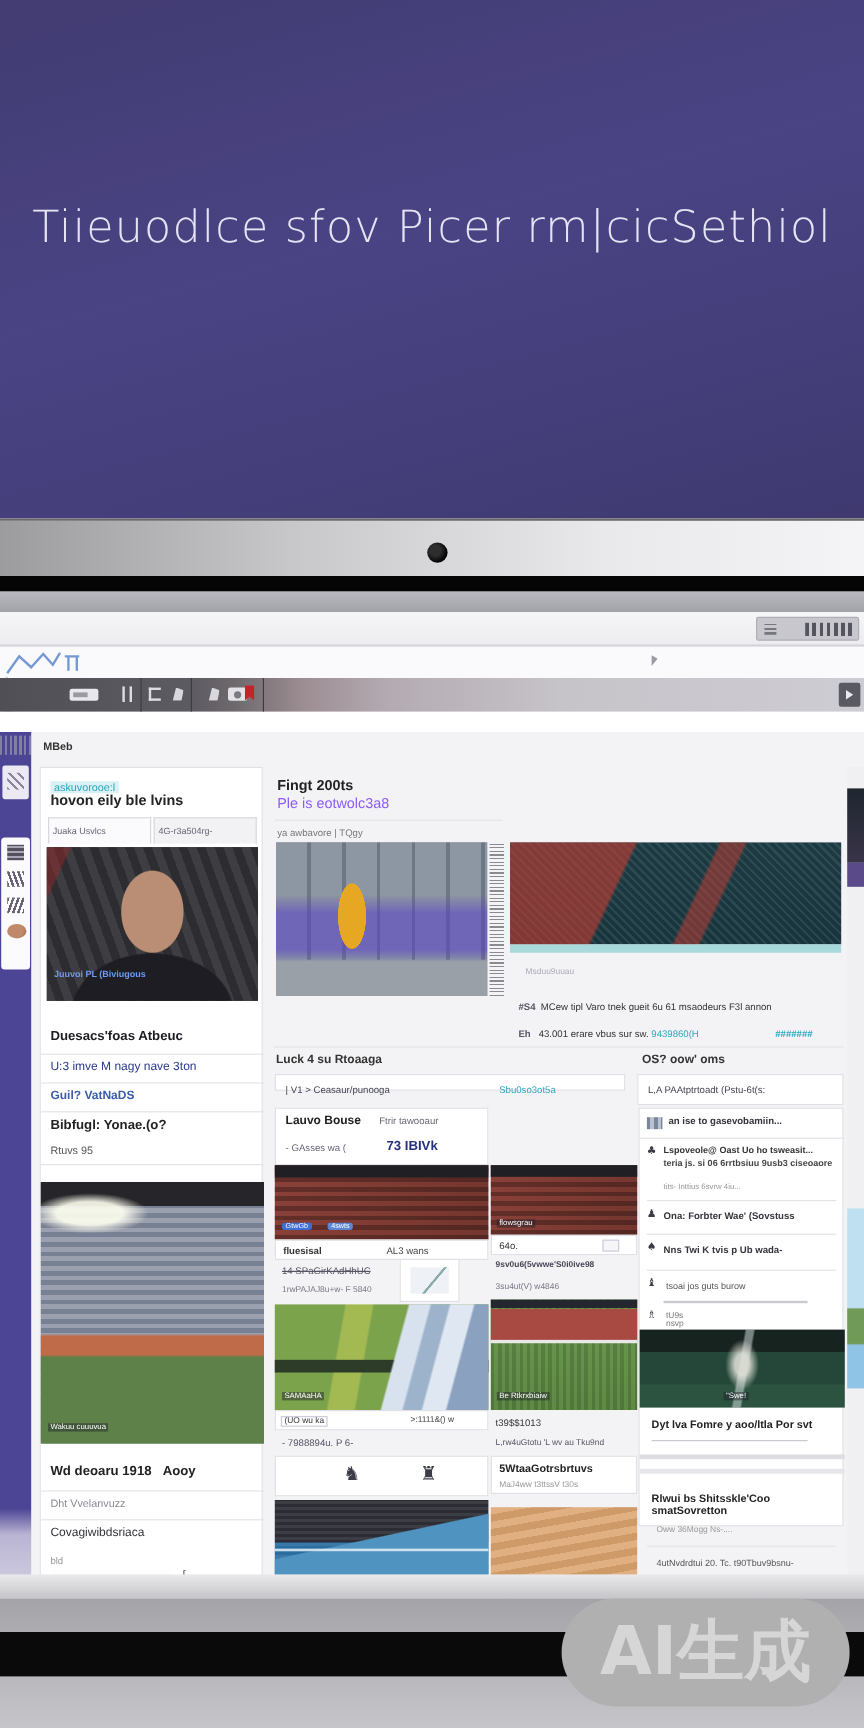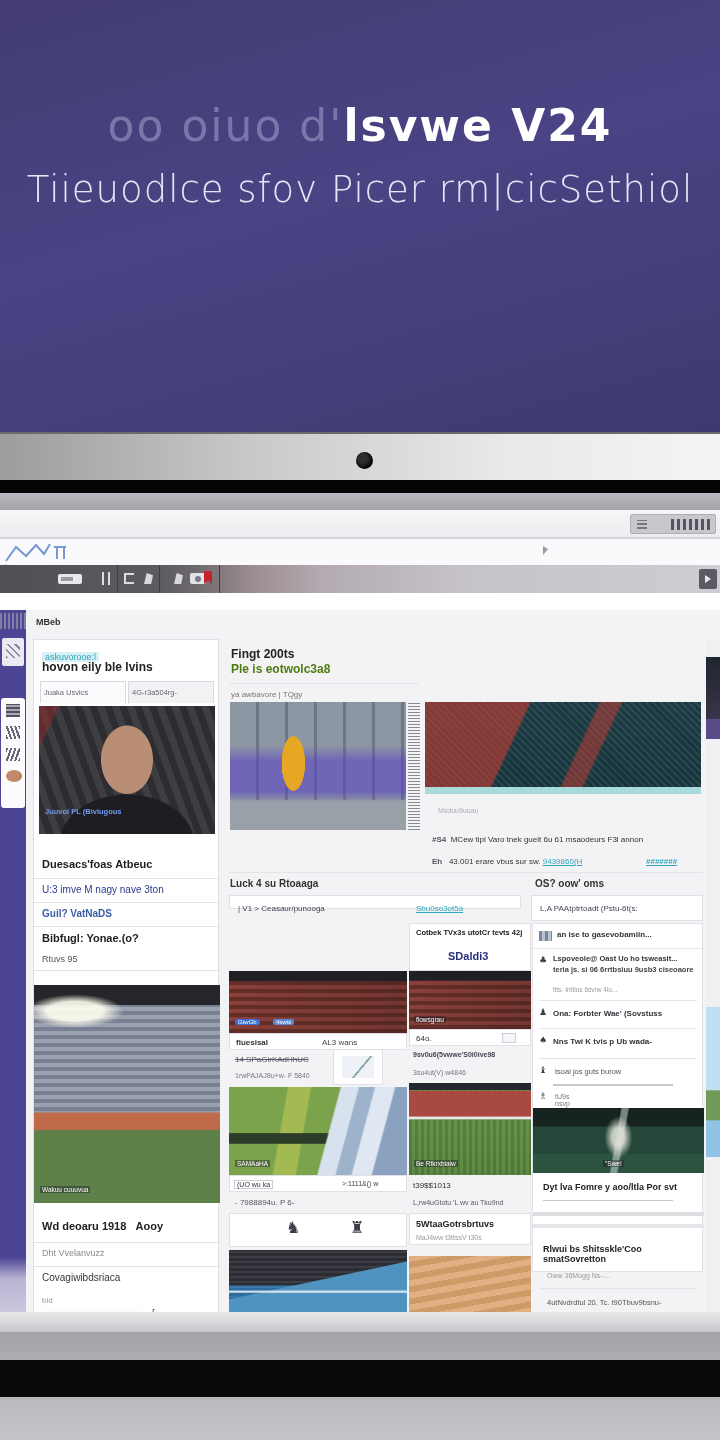--- a/index.html
+++ b/index.html
@@ -74,21 +74,21 @@
   .si2 { top:28px; background:repeating-linear-gradient(70deg,#6a6576 0 2px,transparent 2px 4px); }
   .si3 { top:50px; background:repeating-linear-gradient(110deg,#6a6576 0 2px,transparent 2px 4px); }
   .si4 { top:72px; width:16px; height:12px; border-radius:50%;
     background:radial-gradient(circle at 40% 40%, #c08a6a 0 55%, #9a6a52 100%); }
 
   .card { background:#fff; border:1px solid #e0e0e6; }
   .hline { background:#e4e4e8; height:1px; }
 
   .badge-teal { display:inline-block; background:#d9f1f5; color:#2ba4ba; font-size:9px; padding:0 3px; }
   .link-navy { color:#2c3a8c; }
-  .link-teal { color:#2fa8bf;text-decoration:underline; }
+  .link-teal { color:#2fa8bf; }
   .txt-navy { color:#26317c; font-weight:bold; }
 
   .ptag { position:absolute; color:#fff; font-size:6.5px; background:rgba(30,30,40,.45); padding:0 2px; }
   .ptag-blue { position:absolute; color:#6f9bf0; font-size:7.5px; font-weight:bold; }
 
   
   .photo { position:absolute; overflow:hidden; }
   .ph-man { background:
     radial-gradient(ellipse 44px 58px at 50% 42%, #b98e74 58%, rgba(0,0,0,0) 60%),
     radial-gradient(ellipse 95px 70px at 50% 108%, #1d1d23 70%, rgba(0,0,0,0) 72%),
@@ -154,21 +154,20 @@
 
   .fs7 { font-size:7px; } .fs8 { font-size:8px; } .fs9 { font-size:9px; }
   .fs10 { font-size:10px; } .fs11 { font-size:11px; } .fs12 { font-size:12px; }
 </style>
 </head>
 <body>
 
 <div class="page">
 
   <section class="abs hero">
-    <div class="abs hero-title"><span class="faded">oo oiuo d'</span><span>lsvwe V24</span></div>
     <div class="abs hero-sub">Tiieuodlce sfov Picer rm|cicSethiol</div>
   </section>
 
   <div class="abs bezel"></div>
   <div class="abs camera"></div>
   <div class="abs bezel-black"></div>
 
   <div class="abs titlebar">
     <div class="abs winbtn" style="left:6px"></div>
     <div class="abs winbtn" style="left:22px"></div>
@@ -250,21 +249,21 @@
       <div class="abs fs9" style="left:8px;top:608px;color:#8a8a94">Dht Vvelanvuzz</div>
       <div class="abs hline" style="left:0;top:626px;width:186px"></div>
       <div class="abs fs10" style="left:8px;top:632px;color:#33343c">Covagiwibdsriaca</div>
       <div class="abs fs8" style="left:8px;top:656px;color:#999">bld</div>
       <input class="abs" style="left: 8px; top: 668px; width: 100px; height: 14px; border-top: none; border-right: none; border-left: none; border-image: initial; border-bottom: 1px solid rgb(187, 187, 187); background: rgb(253, 253, 253); font-size: 8px;">
       <div class="abs fs10" style="left:118px;top:668px;color:#555">[</div>
     </div>
 
     <div class="abs" style="left:229px;top:29px;width:192px;height:245px">
       <div class="abs fs12" style="left:2px;top:8px;font-weight:bold;color:#222">Fingt 200ts</div>
-      <div class="abs fs12" style="left:2px;top:23px;font-weight:bold;color:#4d7c0f">Ple is eotwolc3a8</div>
+      <div class="abs fs12" style="left:2px;top:23px;font-weight:normal;color:#8b5cf6">Ple is eotwolc3a8</div>
       <div class="abs hline" style="left:0;top:44px;width:190px"></div>
       <div class="abs fs8" style="left:2px;top:51px;color:#777">ya awbavore | TQgy</div>
       <div class="photo ph-hall" style="left:1px;top:63px;width:176px;height:128px"></div>
     </div>
     <div class="abs vstrip" style="left:408px;top:92px;height:128px"></div>
 
     <div class="abs" style="left:424px;top:29px;width:278px;height:245px">
       <div class="photo ph-teal" style="left:1px;top:63px;width:276px;height:92px"></div>
       <div class="abs fs7" style="left:14px;top:168px;color:#aab">Msduu9uuau</div>
       <div class="abs fs8" style="left:8px;top:196px;color:#333;width:268px"><span style="color:#556;font-weight:bold">#S4</span>&nbsp;&nbsp;<span>MCew tipl Varo tnek gueit 6u 61 msaodeurs F3l annon</span></div>
@@ -278,20 +277,26 @@
 
     <div class="abs card" style="left:229px;top:285px;width:292px;height:14px">
       <span class="abs fs8" style="left:8px;top:8px;color:#445">| V1 &gt;  Ceasaur/punooga</span>
       <span class="abs fs8 link-teal" style="left:186px;top:8px">Sbu0so3ot5a</span>
     </div>
     <div class="abs card" style="left:531px;top:285px;width:172px;height:26px">
       <span class="abs fs8" style="left:8px;top:8px;color:#445">L,A  PAAtptrtoadt (Pstu-6t(s:</span>
     </div>
 
     <div class="abs" style="left:229px;top:313px;width:178px;height:400px">
+      <div class="abs card" style="left:0;top:0;width:178px;height:48px">
+        <span class="abs fs10" style="left:8px;top:5px;font-weight:bold;color:#222">Lauvo Bouse</span>
+        <span class="abs fs8" style="left:86px;top:6px;color:#667">Ftrir tawooaur</span>
+        <span class="abs fs8" style="left:8px;top:28px;color:#667">- GAsses wa (</span>
+        <span class="abs fs11 txt-navy" style="left:92px;top:25px">73 IBIVk</span>
+      </div>
       <div class="photo ph-red" style="left:0;top:48px;width:178px;height:62px">
         <span class="abs" style="left:6px;bottom:8px;background:#3b6fd4;color:#fff;font-size:6px;padding:0 3px;border-radius:2px">GtwGb</span>
         <span class="abs" style="left:44px;bottom:8px;background:#5b86d4;color:#fff;font-size:6px;padding:0 3px;border-radius:2px">4swts</span>
       </div>
       <div class="abs card" style="left:0;top:110px;width:178px;height:17px">
         <span class="abs fs8" style="left:6px;top:4px;font-weight:bold;color:#333">fluesisal</span>
         <span class="abs fs8" style="left:92px;top:4px;color:#444">AL3 wans</span>
       </div>
       <div class="abs fs8" style="left:6px;top:132px;color:#556;text-decoration:line-through">14 SPaGirKAdHhUC</div>
       <div class="abs fs7" style="left:6px;top:149px;color:#778">1rwPAJAJ8u+w- F 5840</div>
@@ -307,24 +312,20 @@
       </div>
       <div class="abs fs8" style="left:6px;top:275px;color:#556">- 7988894u. P 6-</div>
       <div class="abs card" style="left:0;top:290px;width:178px;height:34px">
         <span class="abs crest" style="left:56px;top:6px;font-size:16px">♞</span>
         <span class="abs crest" style="left:120px;top:6px;font-size:16px">♜</span>
       </div>
       <div class="photo ph-tennis" style="left:0;top:327px;width:178px;height:73px"></div>
     </div>
 
     <div class="abs" style="left:409px;top:313px;width:122px;height:400px">
-      <div class="abs card" style="left:0;top:0;width:122px;height:48px">
-        <span class="abs" style="left:6px;top:4px;font-size:7.5px;font-weight:bold;color:#222;width:112px">Cotbek TVx3s utotCr tevts 42j</span>
-        <span class="abs fs11 txt-navy" style="left:38px;top:26px">SDaldi3</span>
-      </div>
       <div class="photo ph-red" style="left:0;top:48px;width:122px;height:58px">
         <span class="ptag" style="left:5px;bottom:6px">flowsgrau</span>
       </div>
       <div class="abs card" style="left:0;top:106px;width:122px;height:17px">
         <span class="abs fs8" style="left:6px;top:4px;color:#333">64o.</span>
         <span class="abs" style="left:92px;top:3px;width:14px;height:10px;border:1px solid #ccd;background:#f6f6f8"></span>
       </div>
       <div class="abs fs7" style="left:4px;top:128px;color:#445;font-weight:bold">9sv0u6(5vwwe'S0i0ive98</div>
       <div class="abs fs7" style="left:4px;top:146px;color:#778">3su4ut(V)  w4846</div>
       <div class="photo ph-fieldcrowd" style="left:0;top:160px;width:122px;height:92px">
@@ -387,14 +388,17 @@
     <div class="abs" style="left:706px;top:29px;width:14px;height:690px;background:#f0f0f2">
       <div class="abs" style="left:0;top:18px;width:14px;height:62px;background:linear-gradient(#1e2630,#3a3448)"></div>
       <div class="abs" style="left:0;top:80px;width:14px;height:20px;background:#5a4a8a"></div>
       <div class="photo ph-sliver" style="left:0;top:368px;width:14px;height:150px"></div>
     </div>
   </div>
 
   <div class="abs chin"></div>
   <div class="abs bottom"></div>
   <div class="abs blackband"></div>
+  <div class="abs wm-pill">
+    <span class="wm-text">AI生成</span>
+  </div>
 
 </div>
 
 </body></html>

